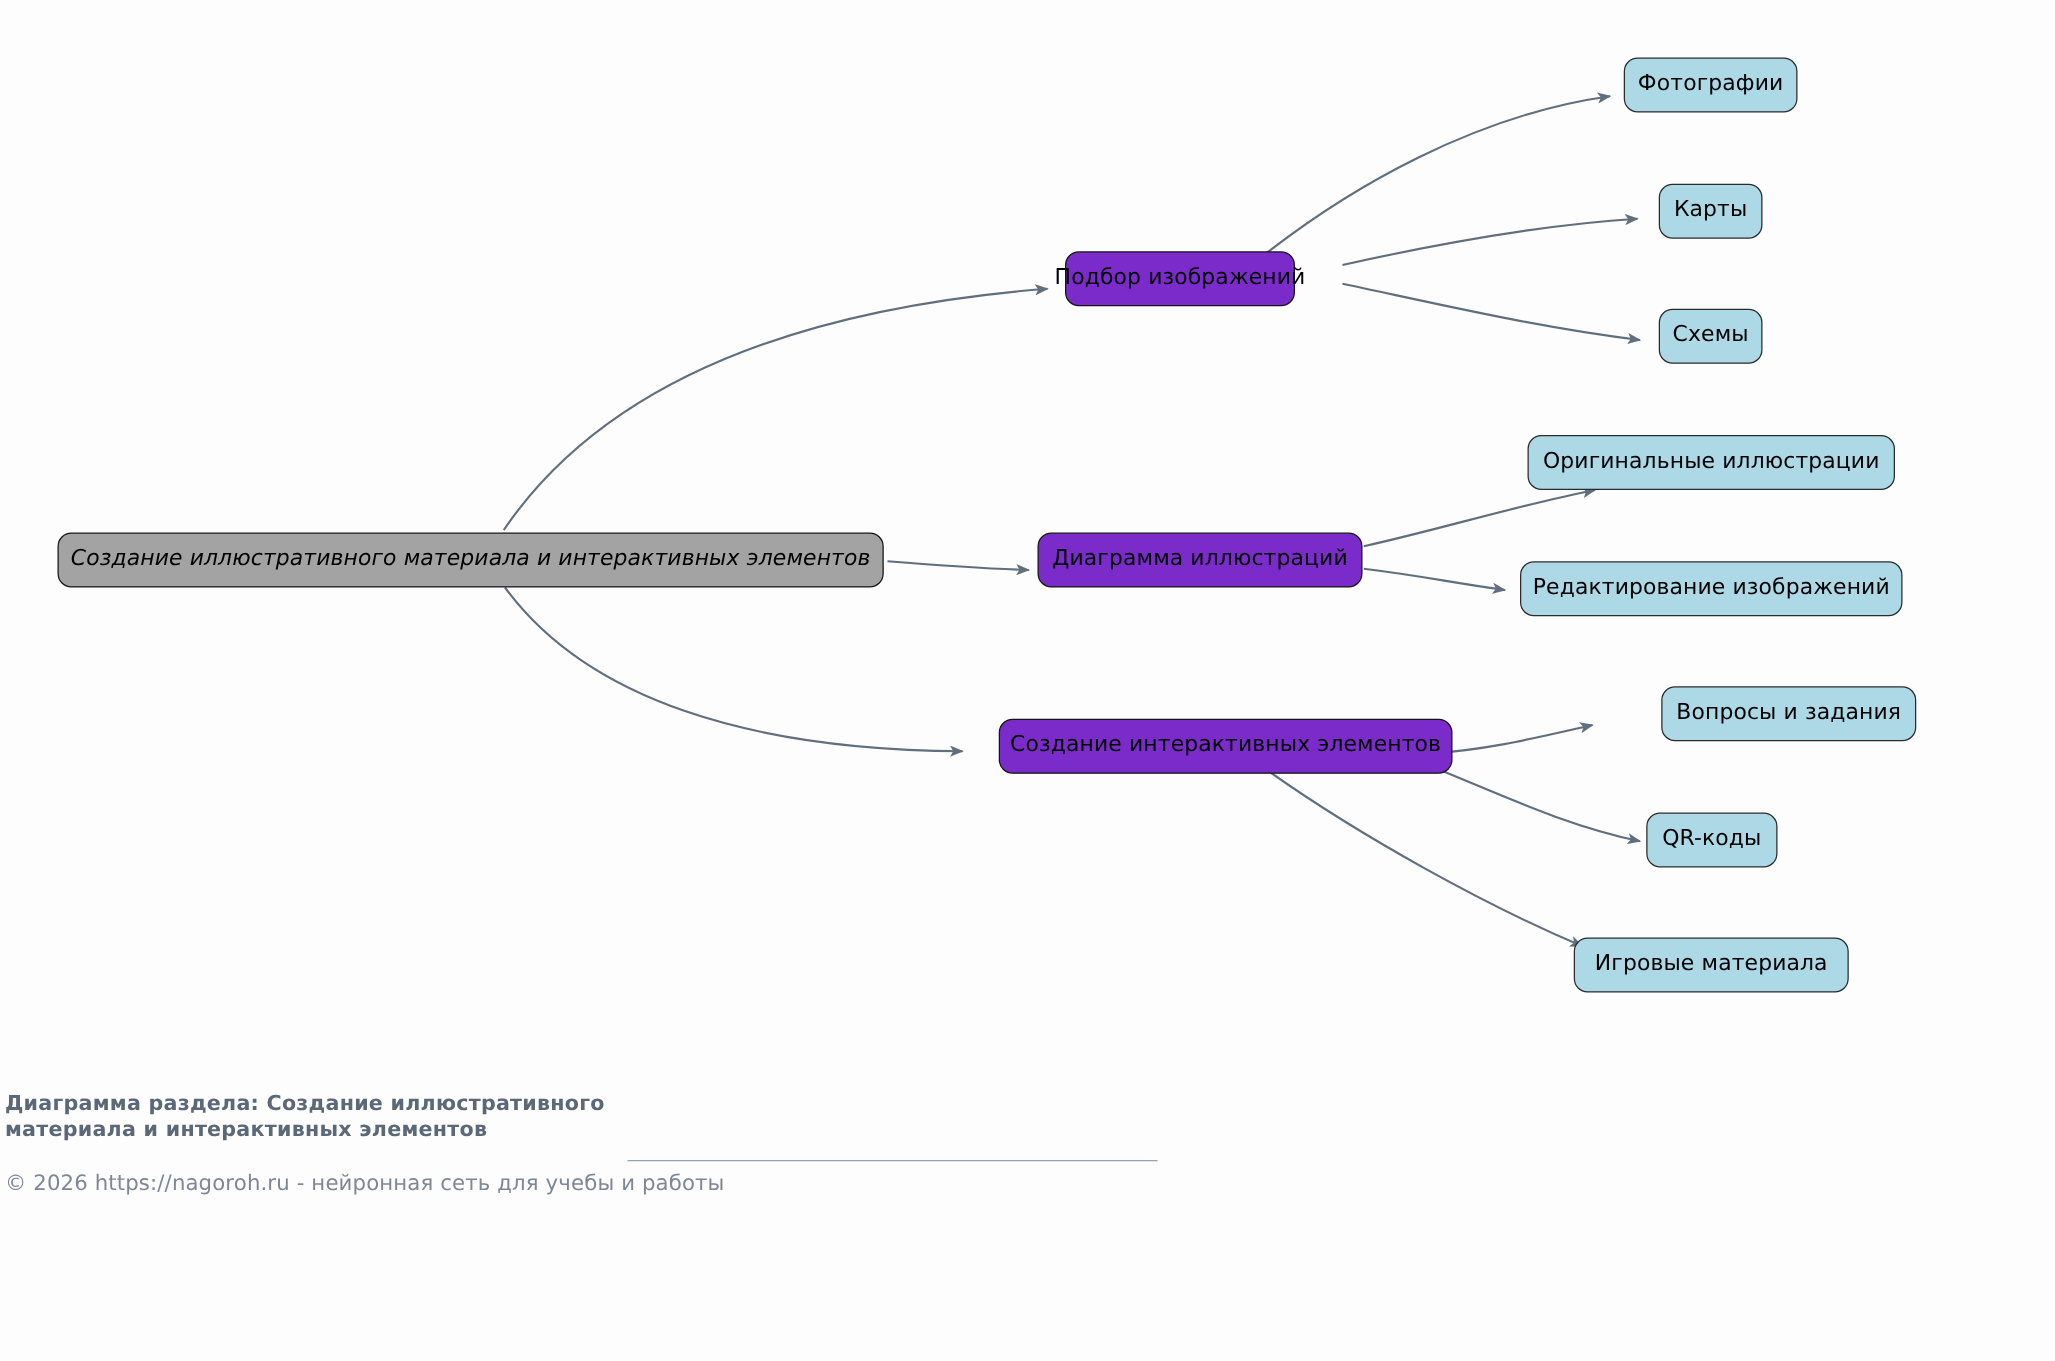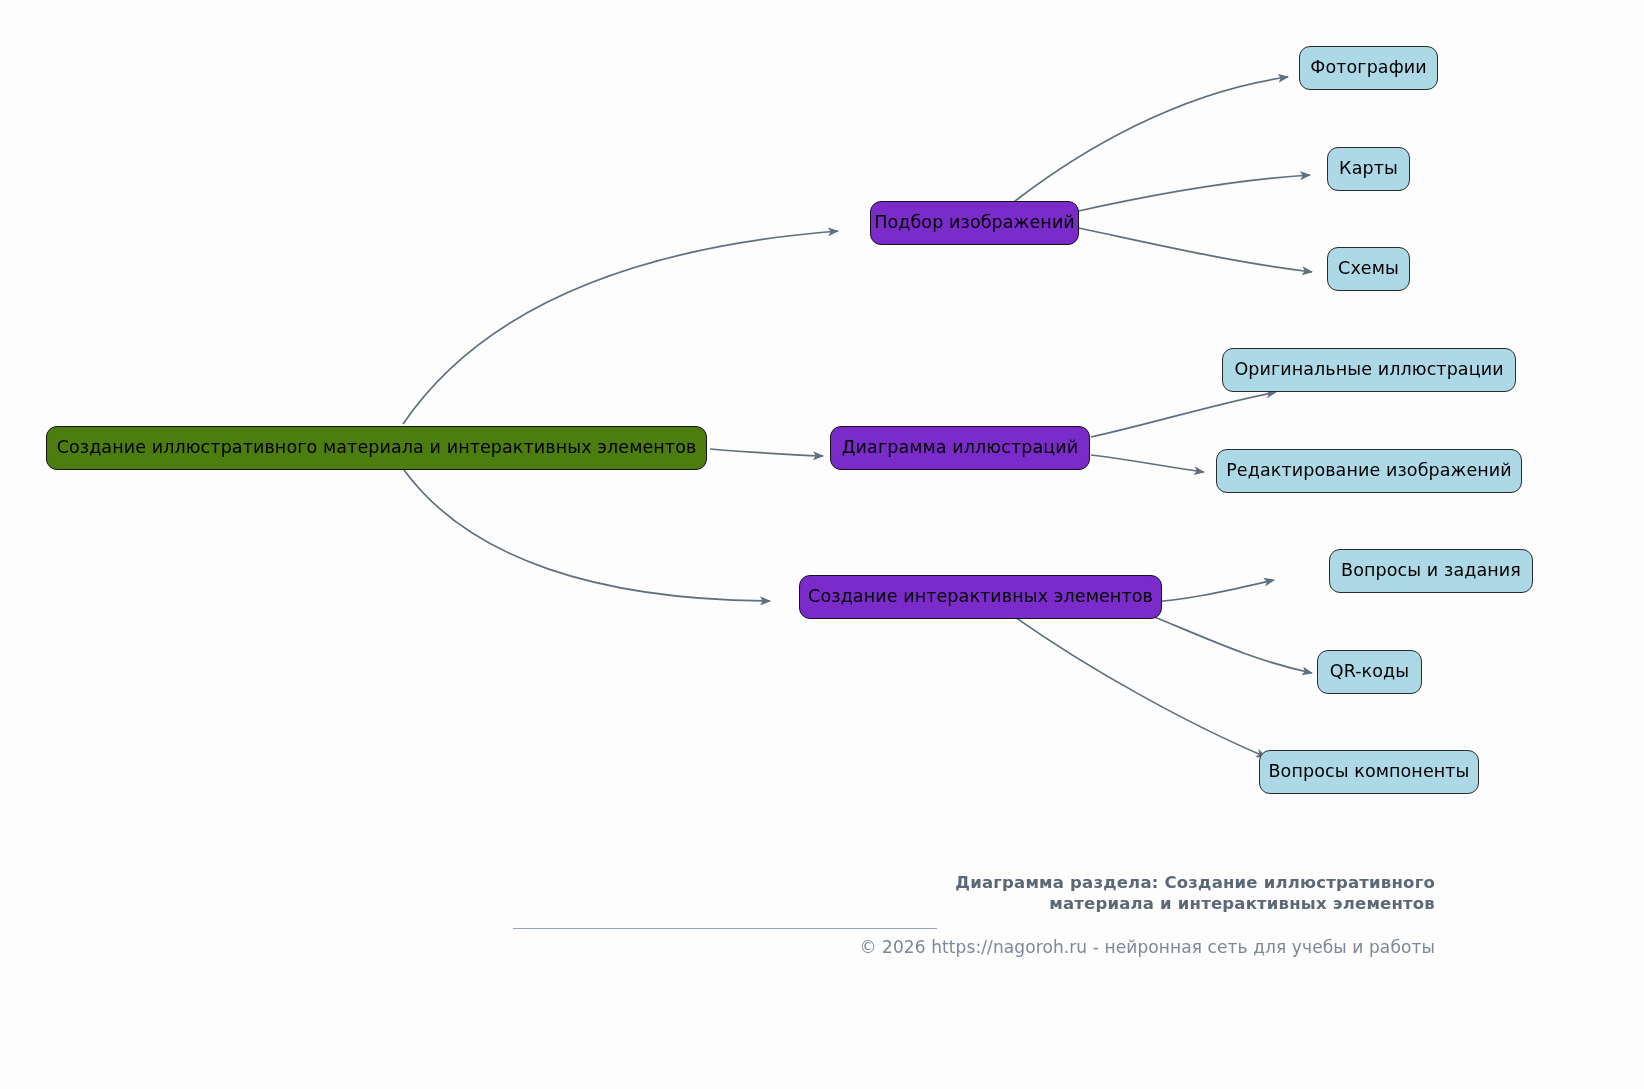--- a/index.html
+++ b/index.html
@@ -42,39 +42,40 @@
     color: #000000;
     font-size: 17.5px;
     line-height: 1;
     white-space: nowrap;
     letter-spacing: 0.1px;
     padding: 17px 14px;
     height: 44px;
   }
 
   .node.root {
-    background: #4d7c0f;
+    background: #a3a3a3;
     border-color: #141414;
+    font-style: italic;
   }
 
   .node.branch {
     background: #7B2BC9;
     border-color: #141414;
   }
 
   .node.leaf {
     background: #ADD8E6;
     border-color: #2b2b2b;
   }
 
   .caption-block {
     position: absolute;
-    left: 15px;
+    left: 4px;
     width: 1420px;
-    text-align: right;
+    text-align: left;
   }
 
   .caption-title {
     color: #5b6878;
     font-size: 16.5px;
     font-weight: bold;
     line-height: 1.25;
     letter-spacing: 0.2px;
   }
 
@@ -120,21 +121,21 @@
       <path d="M 1142,603 C 1190,600 1230,590 1274,580"></path>
       <path d="M 1142,612 C 1200,635 1250,660 1312,673"></path>
       <path d="M 1015,617 C 1090,670 1190,725 1266,757"></path>
     </g>
   </svg>
 
   <div class="node root" style="left:46px; top:426px; width:661px;">
     <span>Создание иллюстративного материала и интерактивных элементов</span>
   </div>
 
-  <div class="node branch" style="left:870px; top:201px; width:209px;">
+  <div class="node branch" style="left:852px; top:201px; width:184px;">
     <span>Подбор изображений</span>
   </div>
 
   <div class="node branch" style="left:830px; top:426px; width:260px;">
     <span>Диаграмма иллюстраций</span>
   </div>
 
   <div class="node branch" style="left:779px; top:575px; width:363px;margin-left:20px;">
     <span>Создание интерактивных элементов</span>
   </div>
@@ -161,21 +162,21 @@
 
   <div class="node leaf" style="left:1329px; top:549px; width:204px;">
     <span>Вопросы и задания</span>
   </div>
 
   <div class="node leaf" style="left:1317px; top:650px; width:105px;">
     <span>QR-коды</span>
   </div>
 
   <div class="node leaf" style="left:1259px; top:750px; width:220px;">
-    <span>Вопросы компоненты</span>
+    <span>Игровые материала</span>
   </div>
 
   <div class="caption-block" style="top:873px;">
     <div class="caption-title">
       <div>Диаграмма раздела: Создание иллюстративного</div>
       <div>материала и интерактивных элементов</div>
     </div>
     <div class="caption-rule"></div>
     <div class="caption-copyright">© 2026 https://nagoroh.ru - нейронная сеть для учебы и работы</div>
   </div>

